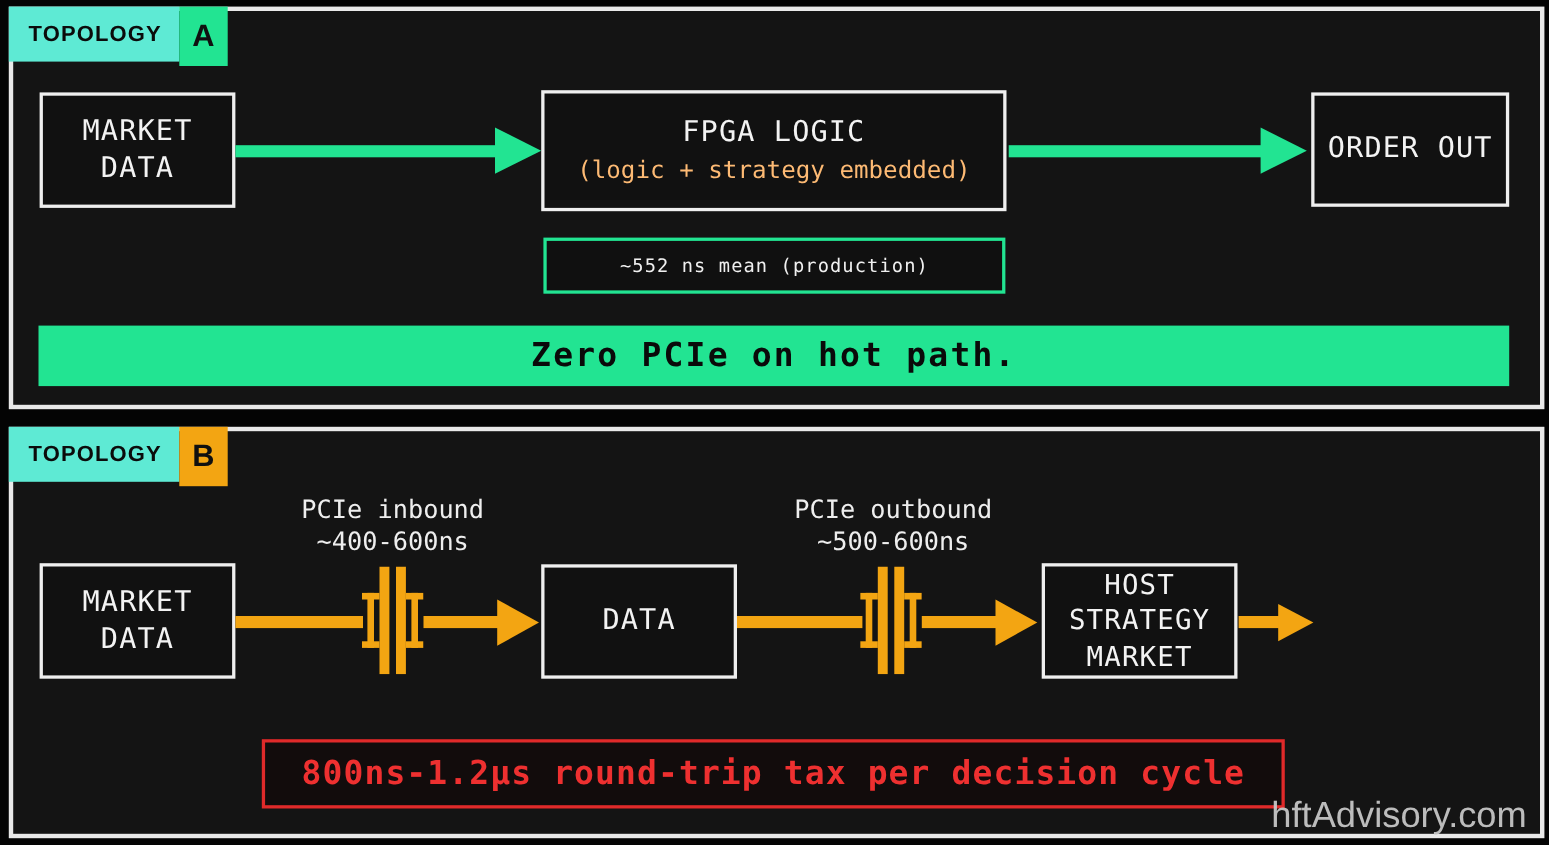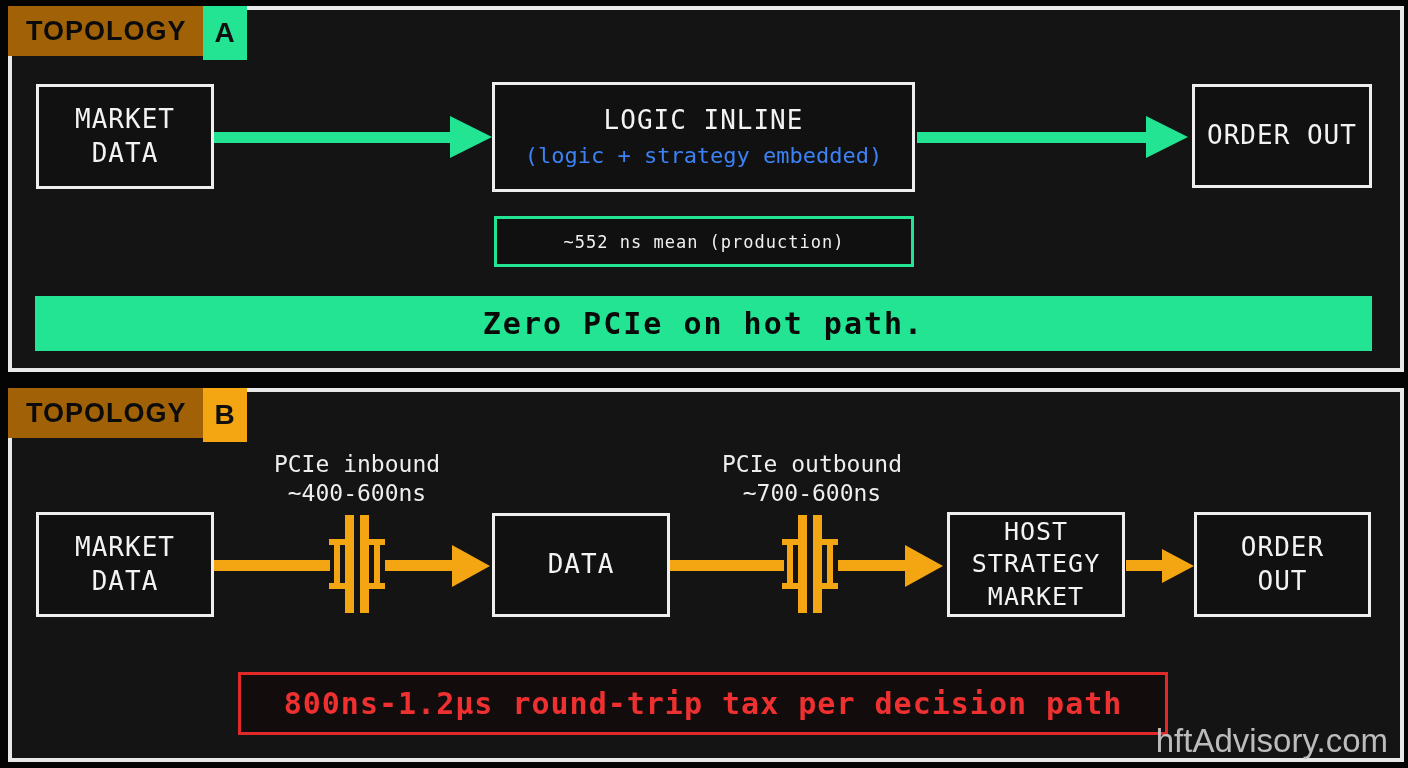--- a/index.html
+++ b/index.html
@@ -13,32 +13,32 @@
   }
   *{margin:0;padding:0;box-sizing:content-box;}
   html,body{background:#040404;}
   body{width:1408px;height:768px;position:relative;overflow:hidden;
        font-family:"DejaVu Sans Mono",monospace;}
   .panel{position:absolute;background:var(--panel-bg);border:4px solid #e9e9e9;}
   #panel-a{left:8px;top:6px;width:1388px;height:358px;}
   #panel-b{left:8px;top:388px;width:1388px;height:366px;}
 
   .topo-label{position:absolute;left:-4px;top:-4px;display:flex;z-index:5;}
-  .topo-label .txt{background:#a16207;color:#0b0b0b;height:50px;padding:0 16px 0 18px;
+  .topo-label .txt{background:#5eead4;color:#0b0b0b;height:50px;padding:0 16px 0 18px;
       display:flex;align-items:center;font-family:"Liberation Sans",sans-serif;
-      font-weight:bold;font-size:27px;letter-spacing:1px;}
+      font-weight:bold;font-size:20px;letter-spacing:1px;}
   .topo-label .badge{width:44px;height:54px;display:flex;align-items:center;justify-content:center;
       font-family:"Liberation Sans",sans-serif;font-weight:bold;font-size:28px;color:#101010;}
   .badge-a{background:var(--green);}
   .badge-b{background:var(--amber);}
 
   .node{position:absolute;border:3px solid var(--line-white);background:var(--box-bg);
       color:var(--txt);display:flex;flex-direction:column;align-items:center;justify-content:center;
       text-align:center;white-space:pre-line;font-size:26px;letter-spacing:1px;line-height:1.3;}
-  .node .sub{font-size:22px;letter-spacing:0;margin-top:4px;color:#3b82f6;}
+  .node .sub{font-size:22px;letter-spacing:0;margin-top:4px;color:#fdba74;}
 
   .shaft{position:absolute;height:11px;}
   .shaft.green{background:var(--green);}
   .shaft.amber{background:var(--amber);}
   .ah{position:absolute;width:0;height:0;border-top:21px solid transparent;border-bottom:21px solid transparent;}
   .ah.green{border-left:42px solid var(--green);}
   .ah.amber{border-left:38px solid var(--amber);}
   .ah.small{border-top:17px solid transparent;border-bottom:17px solid transparent;border-left-width:32px;}
 
   .latency-box{position:absolute;border:3px solid var(--green);background:#101010;color:#f0f0f0;
@@ -61,21 +61,21 @@
     <div class="badge badge-a">A</div>
   </div>
 
   <div class="node" style="left:24px;top:74px;width:172px;height:99px;">MARKET
 DATA</div>
 
   <div class="shaft green" style="left:202px;top:122px;width:238px;"></div>
   <div class="ah green" style="left:438px;top:106px;"></div>
 
   <div class="node" style="left:480px;top:72px;width:417px;height:104px;">
-    <span>LOGIC INLINE</span>
+    <span>FPGA LOGIC</span>
     <span class="sub">(logic + strategy embedded)</span>
   </div>
 
   <div class="shaft green" style="left:905px;top:122px;width:231px;"></div>
   <div class="ah green" style="left:1134px;top:106px;"></div>
 
   <div class="node" style="left:1180px;top:74px;width:174px;height:98px;">ORDER OUT</div>
 
   <div class="latency-box" style="left:482px;top:206px;width:414px;height:45px;">~552 ns mean (production)</div>
 
@@ -84,21 +84,21 @@
 
 <div class="panel" id="panel-b">
   <div class="topo-label">
     <div class="txt">TOPOLOGY</div>
     <div class="badge badge-b">B</div>
   </div>
 
   <div class="pcie-label" style="left:215px;top:58px;">PCIe inbound
 ~400-600ns</div>
   <div class="pcie-label" style="left:670px;top:58px;">PCIe outbound
-~700-600ns</div>
+~500-600ns</div>
 
   <div class="node" style="left:24px;top:120px;width:172px;height:99px;">MARKET
 DATA</div>
 
   <div class="shaft amber" style="left:202px;top:168px;width:116px;"></div>
   <svg class="connector" viewBox="0 0 56 98" style="left:317px;top:123px;">
     <rect x="0" y="24" width="16" height="6"></rect>
       <rect x="5" y="24" width="6" height="50"></rect>
       <rect x="0" y="68" width="16" height="6"></rect>
     <rect x="16" y="0" width="9" height="98"></rect>
@@ -126,19 +126,17 @@
   <div class="shaft amber" style="left:826px;top:168px;width:68px;"></div>
   <div class="ah amber" style="left:893px;top:153px;"></div>
 
   <div class="node" style="left:935px;top:120px;width:172px;height:99px;font-size:25px;">HOST
 STRATEGY
 MARKET</div>
 
   <div class="shaft amber" style="left:1114px;top:168px;width:38px;"></div>
   <div class="ah amber small" style="left:1150px;top:157px;"></div>
 
-  <div class="node" style="left:1182px;top:120px;width:171px;height:99px;">ORDER
-OUT</div>
 
-  <div class="warning" style="left:226px;top:280px;width:924px;height:57px;">800ns-1.2µs round-trip tax per decision path</div>
+  <div class="warning" style="left:226px;top:280px;width:924px;height:57px;">800ns-1.2µs round-trip tax per decision cycle</div>
 
   <div class="watermark">hftAdvisory.com</div>
 </div>
 
 </body></html>

